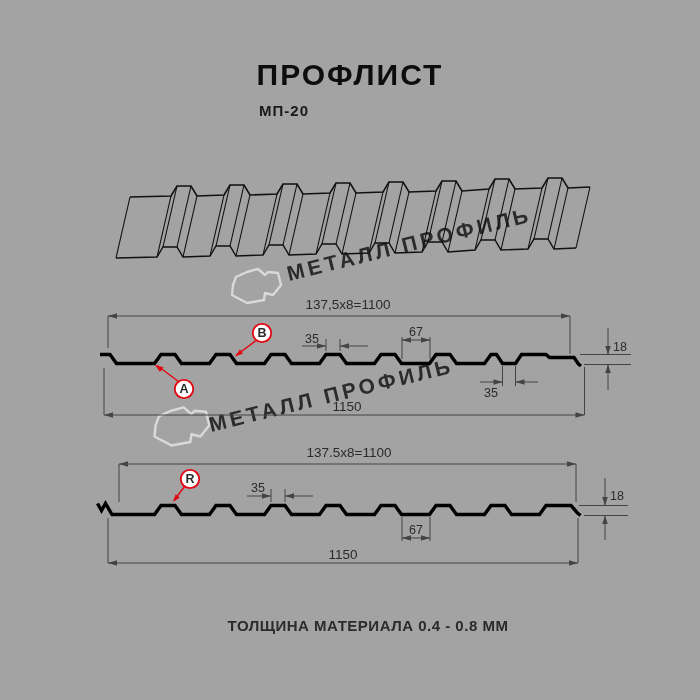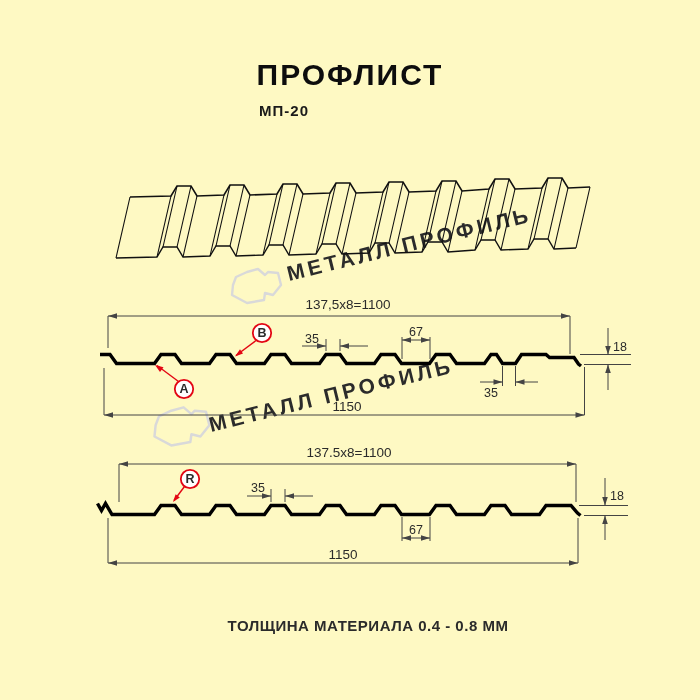--- a/index.html
+++ b/index.html
@@ -1,16 +1,16 @@
 <!DOCTYPE html>
 <html><head>
 <meta charset="utf-8">
 <style>
   html,body{margin:0;padding:0;background:#ffffff;}
-  .page{position:relative;width:700px;height:700px;background:#fef9c3;overflow:hidden;
+  .page{position:relative;width:700px;height:700px;background:#a3a3a3;overflow:hidden;
         font-family:"Liberation Sans","DejaVu Sans",sans-serif;}
   .title{position:absolute;top:58px;left:0;width:700px;text-align:center;
          font-size:30px;font-weight:bold;letter-spacing:2px;color:#0d0d0d;}
   .subtitle{position:absolute;top:102px;left:0;width:568px;text-align:center;
             font-size:15px;font-weight:bold;letter-spacing:1px;color:#1a1a1a;}
   .footnote{position:absolute;top:617px;left:0;width:700px;text-align:center;
             font-size:15px;font-weight:bold;letter-spacing:0.5px;color:#2b2b2b;margin-left:18px;}
   svg{position:absolute;top:0;left:0;}
   svg text{font-family:"Liberation Sans","DejaVu Sans",sans-serif;fill:#2b2b2b;}
   .dimtxt{font-size:13.5px;}

